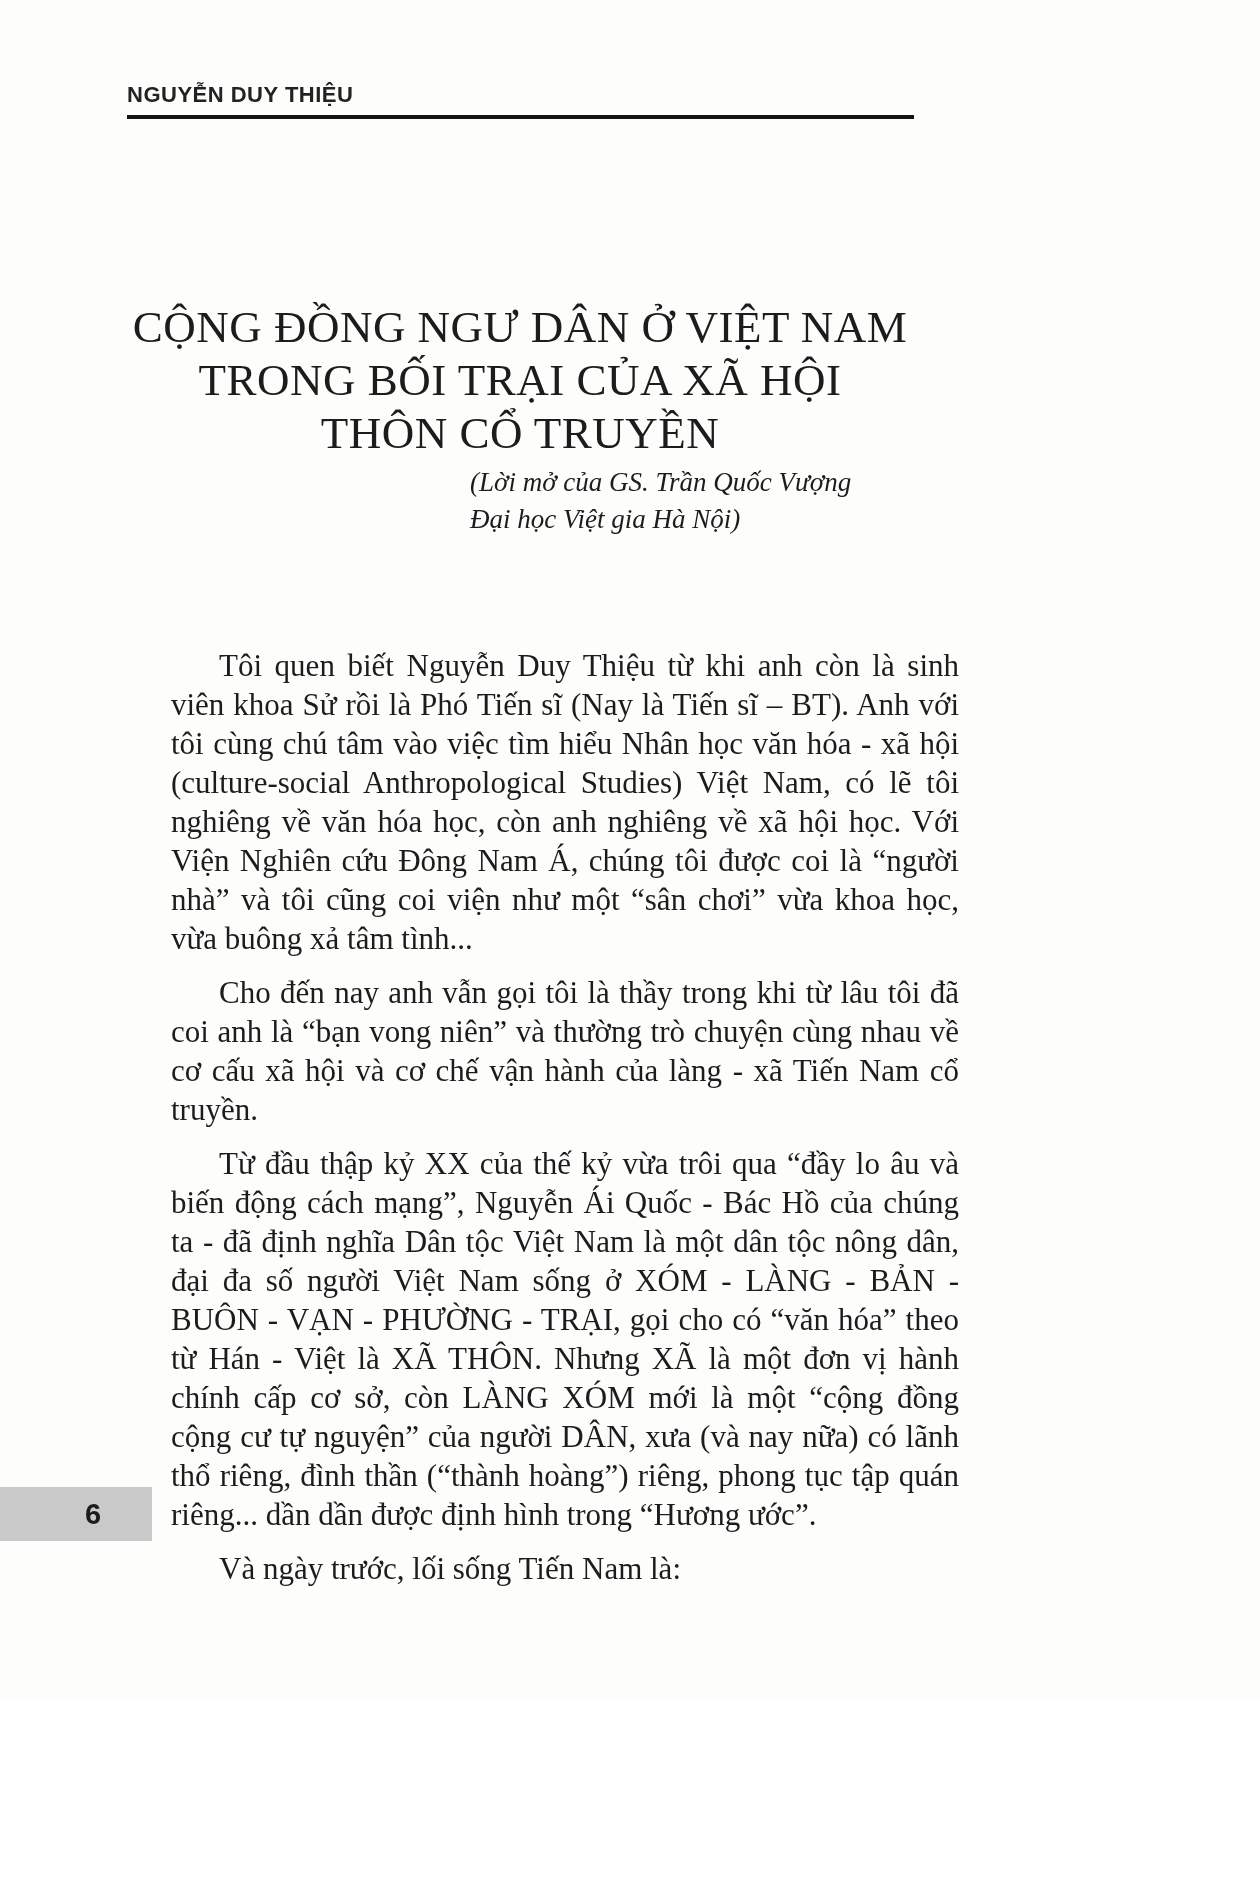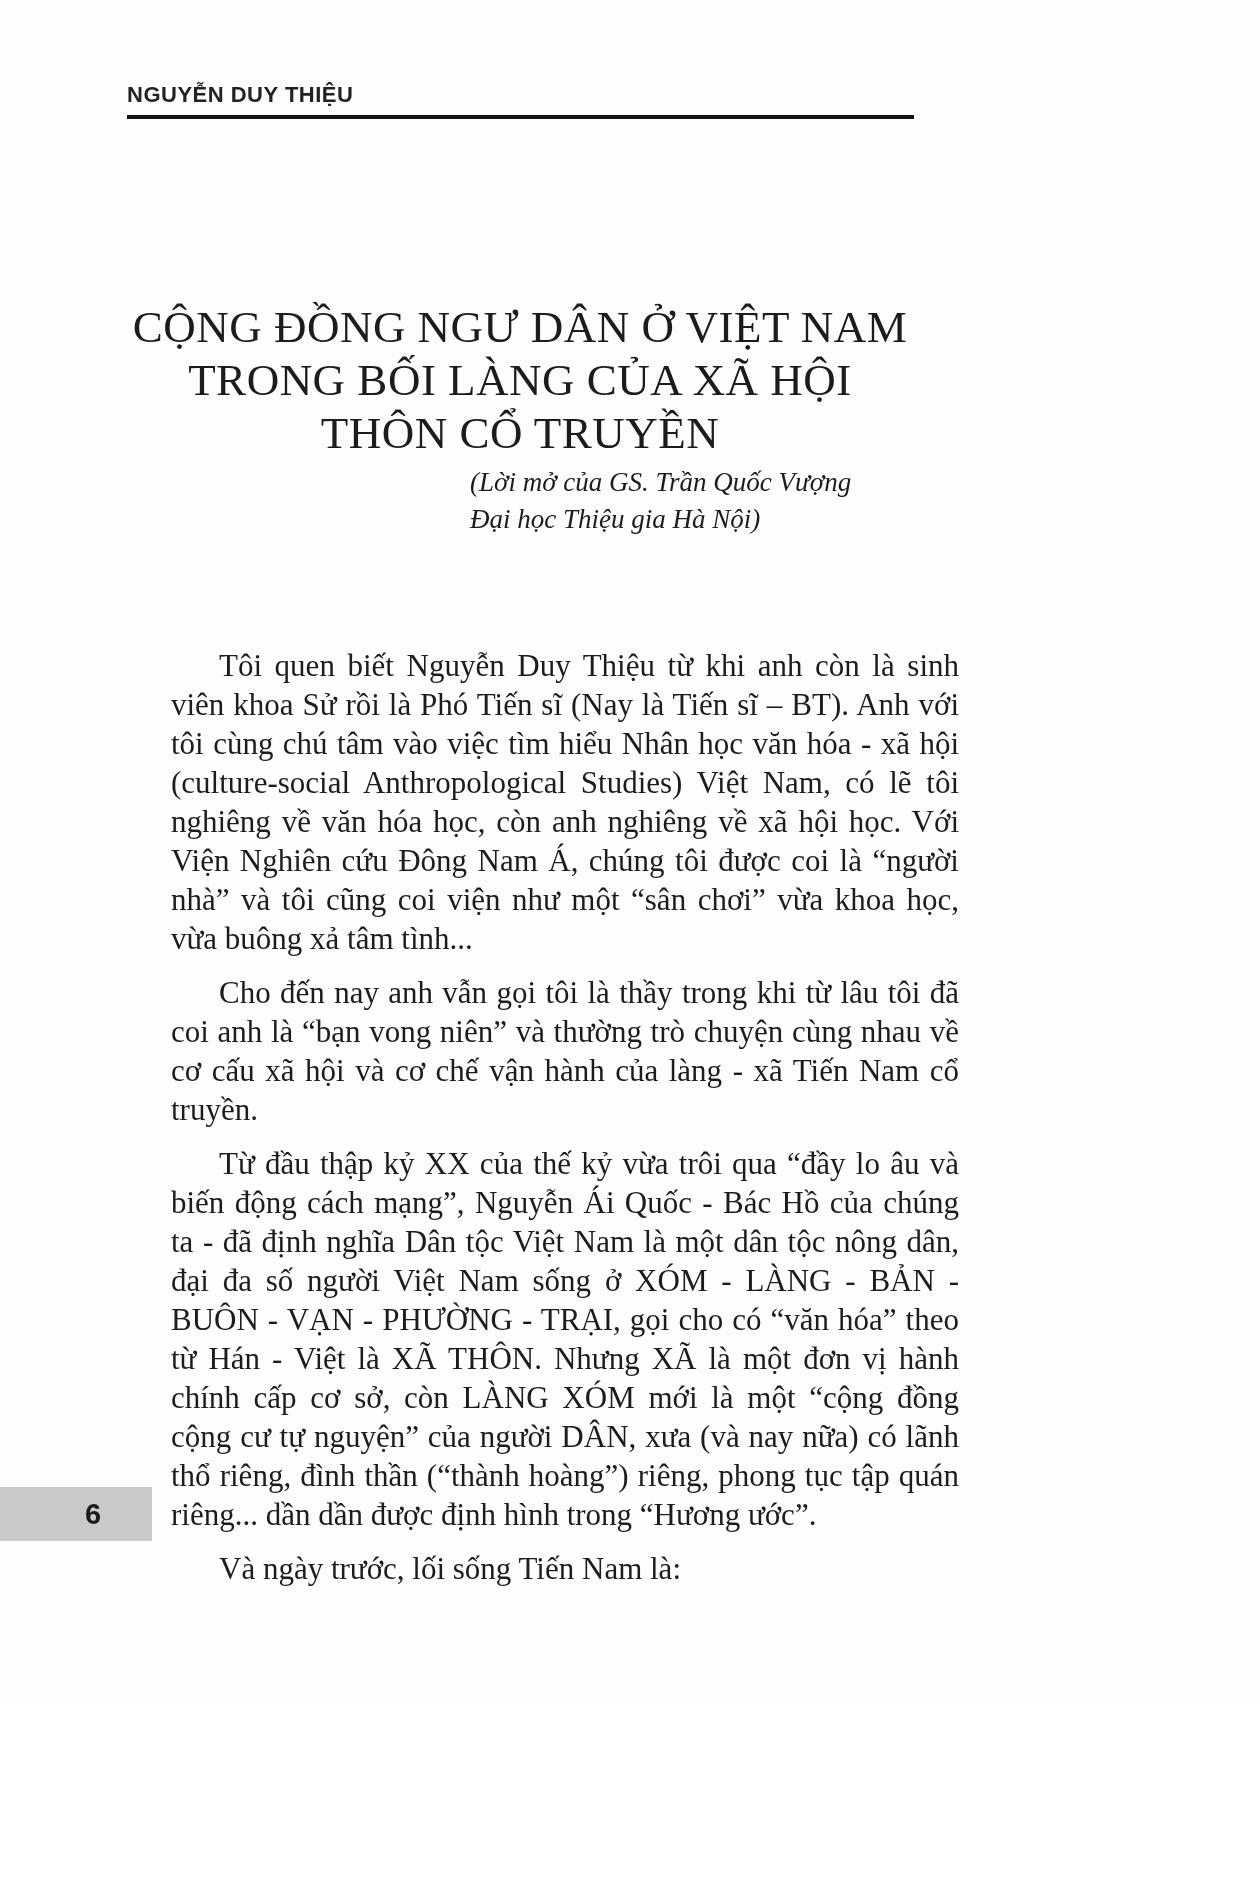--- a/index.html
+++ b/index.html
@@ -103,27 +103,27 @@
 <body>
 
 <div class="page">
 
   <div class="running-head">NGUYỄN DUY THIỆU</div>
 
   <div class="header-rule"></div>
 
   <h1 class="title">
     <span class="title-line">CỘNG ĐỒNG NGƯ DÂN Ở VIỆT NAM</span>
-    <span class="title-line">TRONG BỐI LÀNG CỦA XÃ HỘI</span>
+    <span class="title-line">TRONG BỐI TRẠI CỦA XÃ HỘI</span>
     <span class="title-line">THÔN CỔ TRUYỀN</span>
   </h1>
 
   <div class="byline">
     <span class="byline-line">(Lời mở của GS. Trần Quốc Vượng</span>
-    <span class="byline-line">Đại học Thiệu gia Hà Nội)</span>
+    <span class="byline-line">Đại học Việt gia Hà Nội)</span>
   </div>
 
   <div class="body-text">
     <p class="para">Tôi quen biết Nguyễn Duy Thiệu từ khi anh còn là sinh viên khoa Sử rồi là Phó Tiến sĩ (Nay là Tiến sĩ – BT). Anh với tôi cùng chú tâm vào việc tìm hiểu Nhân học văn hóa - xã hội (culture-social Anthropological Studies) Việt Nam, có lẽ tôi nghiêng về văn hóa học, còn anh nghiêng về xã hội học. Với Viện Nghiên cứu Đông Nam Á, chúng tôi được coi là “người nhà” và tôi cũng coi viện như một “sân chơi” vừa khoa học, vừa buông xả tâm tình...</p>
     <p class="para">Cho đến nay anh vẫn gọi tôi là thầy trong khi từ lâu tôi đã coi anh là “bạn vong niên” và thường trò chuyện cùng nhau về cơ cấu xã hội và cơ chế vận hành của làng - xã Tiến Nam cổ truyền.</p>
     <p class="para">Từ đầu thập kỷ XX của thế kỷ vừa trôi qua “đầy lo âu và biến động cách mạng”, Nguyễn Ái Quốc - Bác Hồ của chúng ta - đã định nghĩa Dân tộc Việt Nam là một dân tộc nông dân, đại đa số người Việt Nam sống ở XÓM - LÀNG - BẢN - BUÔN - VẠN - PHƯỜNG - TRẠI, gọi cho có “văn hóa” theo từ Hán - Việt là XÃ THÔN. Nhưng XÃ là một đơn vị hành chính cấp cơ sở, còn LÀNG XÓM mới là một “cộng đồng cộng cư tự nguyện” của người DÂN, xưa (và nay nữa) có lãnh thổ riêng, đình thần (“thành hoàng”) riêng, phong tục tập quán riêng... dần dần được định hình trong “Hương ước”.</p>
     <p class="para">Và ngày trước, lối sống Tiến Nam là:</p>
   </div>
 
   <div class="page-band">

